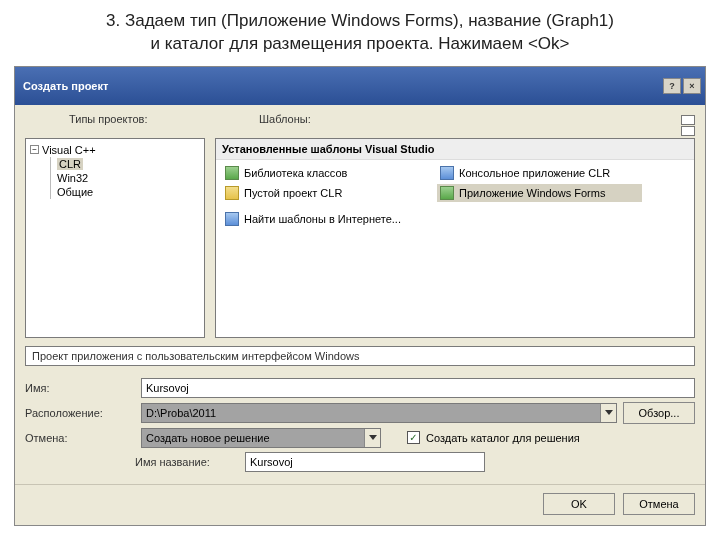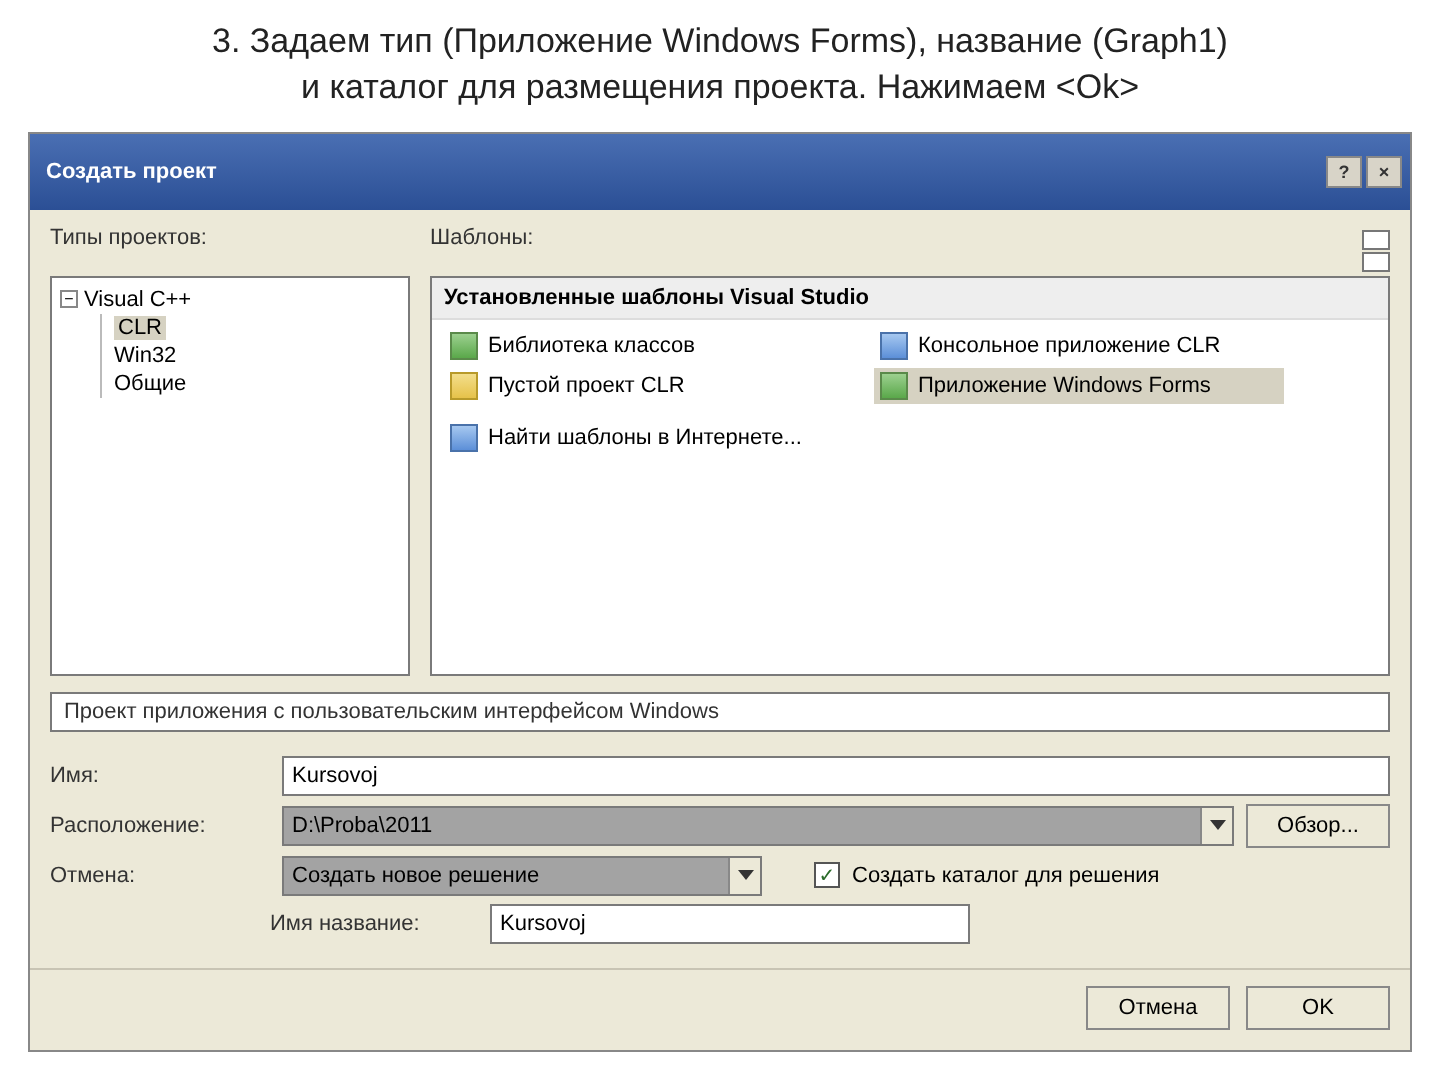--- a/index.html
+++ b/index.html
@@ -42,21 +42,21 @@
     display: flex; align-items: center; justify-content: center;
     font-size: 9px; color: #333;
   }
   .toprow {
     display: flex;
     padding: 8px 10px 2px;
     gap: 10px;
     align-items: flex-start;
   }
   .lbl { color: #333; }
-  .left-col { width: 180px; }
+  .left-col { width: 180px; margin-left: 44px; }
   .right-col { flex: 1; }
   .viewicons {
     width: 36px; display: flex; flex-direction: column; align-items: flex-end; gap:1px;
     padding-top:2px;
   }
   .vicon { width:14px;height:10px;border:1px solid #777;background:#fff; }
   .panes {
     display: flex;
     padding: 0 10px 4px;
     gap: 10px;
@@ -241,16 +241,16 @@
       <span class="chk">✓</span>
       <span>Создать каталог для решения</span>
     </div>
     <div class="solution-name-row">
       <span class="flabel2">Имя название:</span>
       <input class="txtinput" style="flex: 0 0 240px;" value="Kursovoj">
     </div>
   </div>
 
   <div class="footer">
+    <span class="btn">OK</span>
     <span class="btn">Отмена</span>
-    <span class="btn">OK</span>
   </div>
 </div>
 
 </body></html>

